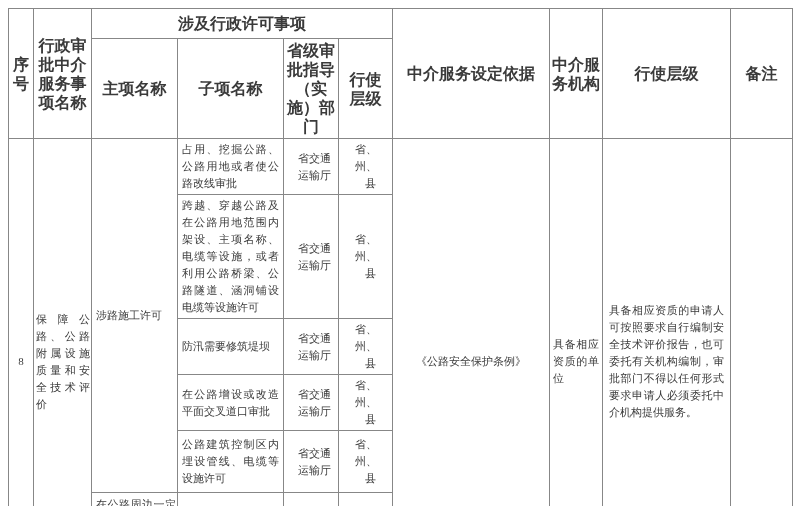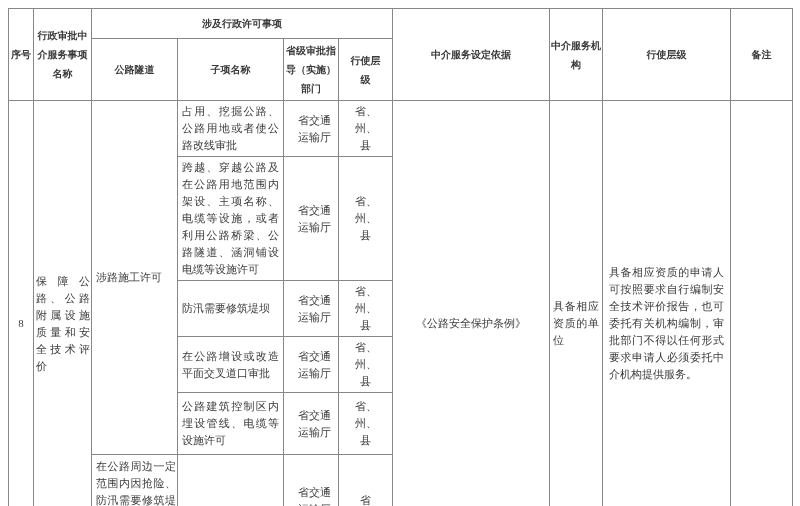--- a/index.html
+++ b/index.html
@@ -27,21 +27,21 @@
     border-bottom-width: 2px;
   }
   .doc th, .doc td {
     border: 1px solid #878787;
     vertical-align: middle;
     overflow: hidden;
     word-break: normal;
   }
   .doc th {
     font-weight: bold;
-    font-size: 10px;
+    font-size: 16px;
     line-height: 19px;
     padding: 2px 1px;
   }
   .doc td {
     font-size: 11px;
     line-height: 17px;
     padding: 2px 4px;
     text-align: justify;
   }
   
@@ -54,21 +54,21 @@
   tr.r2  { height: 124px; }
   tr.r3  { height: 34px; }
   tr.r4  { height: 45px; }
   tr.r5  { height: 62px; }
   tr.r6  { height: 81px; }
   
   td.c-serial   { text-align: center; padding: 2px 1px; }
   td.c-item     { padding: 2px 1px 2px 2px; }
   td.c-main     { padding: 3px 1px 3px 4px; }
   td.c-dept     { text-align: right; padding: 7px 7px; }
-  td.c-level    { text-align: center; padding: 2px 16px; }
+  td.c-level    { text-align: right; padding: 2px 16px; }
   td.c-basis    { text-align: center; padding: 2px; }
   td.c-agency   { padding: 2px 3px; }
   td.c-decision { padding: 4px 6px; }
   td.c-remarks  { padding: 2px; }
 </style>
 </head>
 <body>
 
 <div class="page">
   <table class="doc">
@@ -88,21 +88,21 @@
       <tr class="hr1">
         <th rowspan="2">序号</th>
         <th rowspan="2">行政审批中介服务事项名称</th>
         <th colspan="4">涉及行政许可事项</th>
         <th rowspan="2">中介服务设定依据</th>
         <th rowspan="2" class="h-agency">中介服务机构</th>
         <th rowspan="2">行使层级</th>
         <th rowspan="2">备注</th>
       </tr>
       <tr class="hr2">
-        <th>公路隧道</th>
+        <th>主项名称</th>
         <th>子项名称</th>
         <th>省级审批指导（实施）部门</th>
         <th class="h-level">行使层级</th>
       </tr>
     </thead>
     <tbody>
       <tr class="r1">
         <td rowspan="6" class="c-serial">8</td>
         <td rowspan="6" class="c-item">保障公路、公路附属设施质量和安全技术评价</td>
         <td rowspan="5" class="c-main">涉路施工许可</td>

